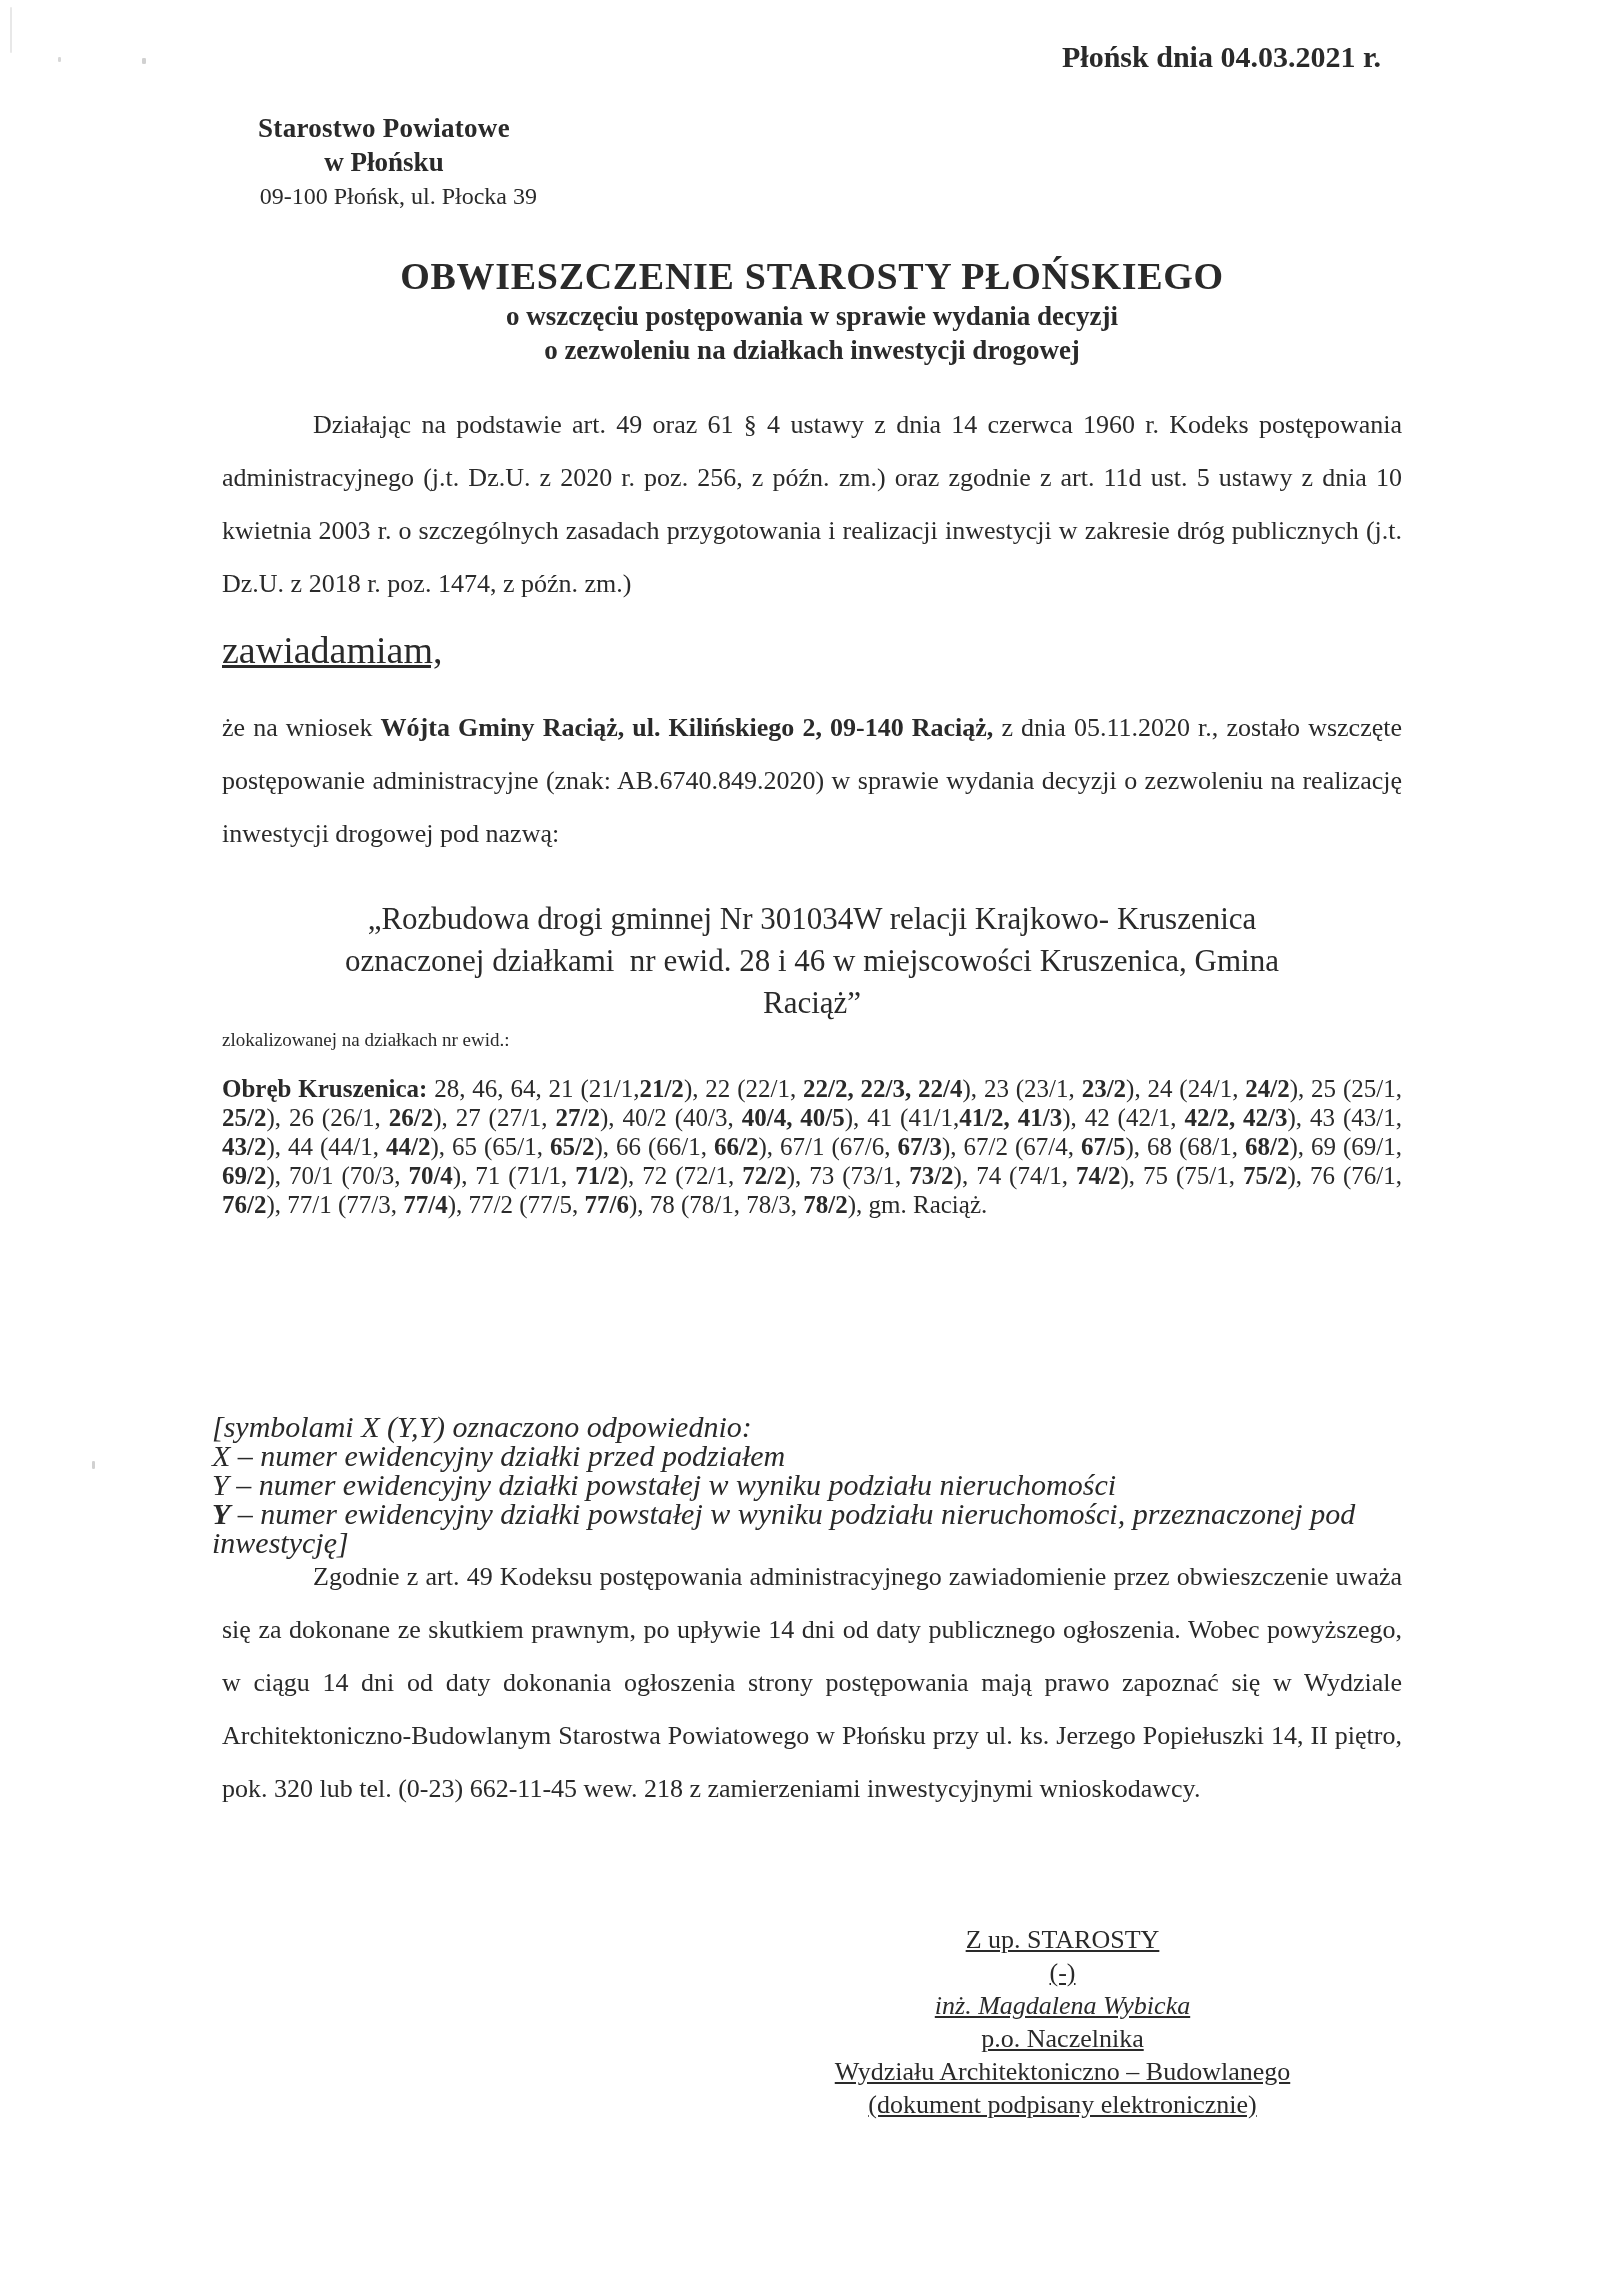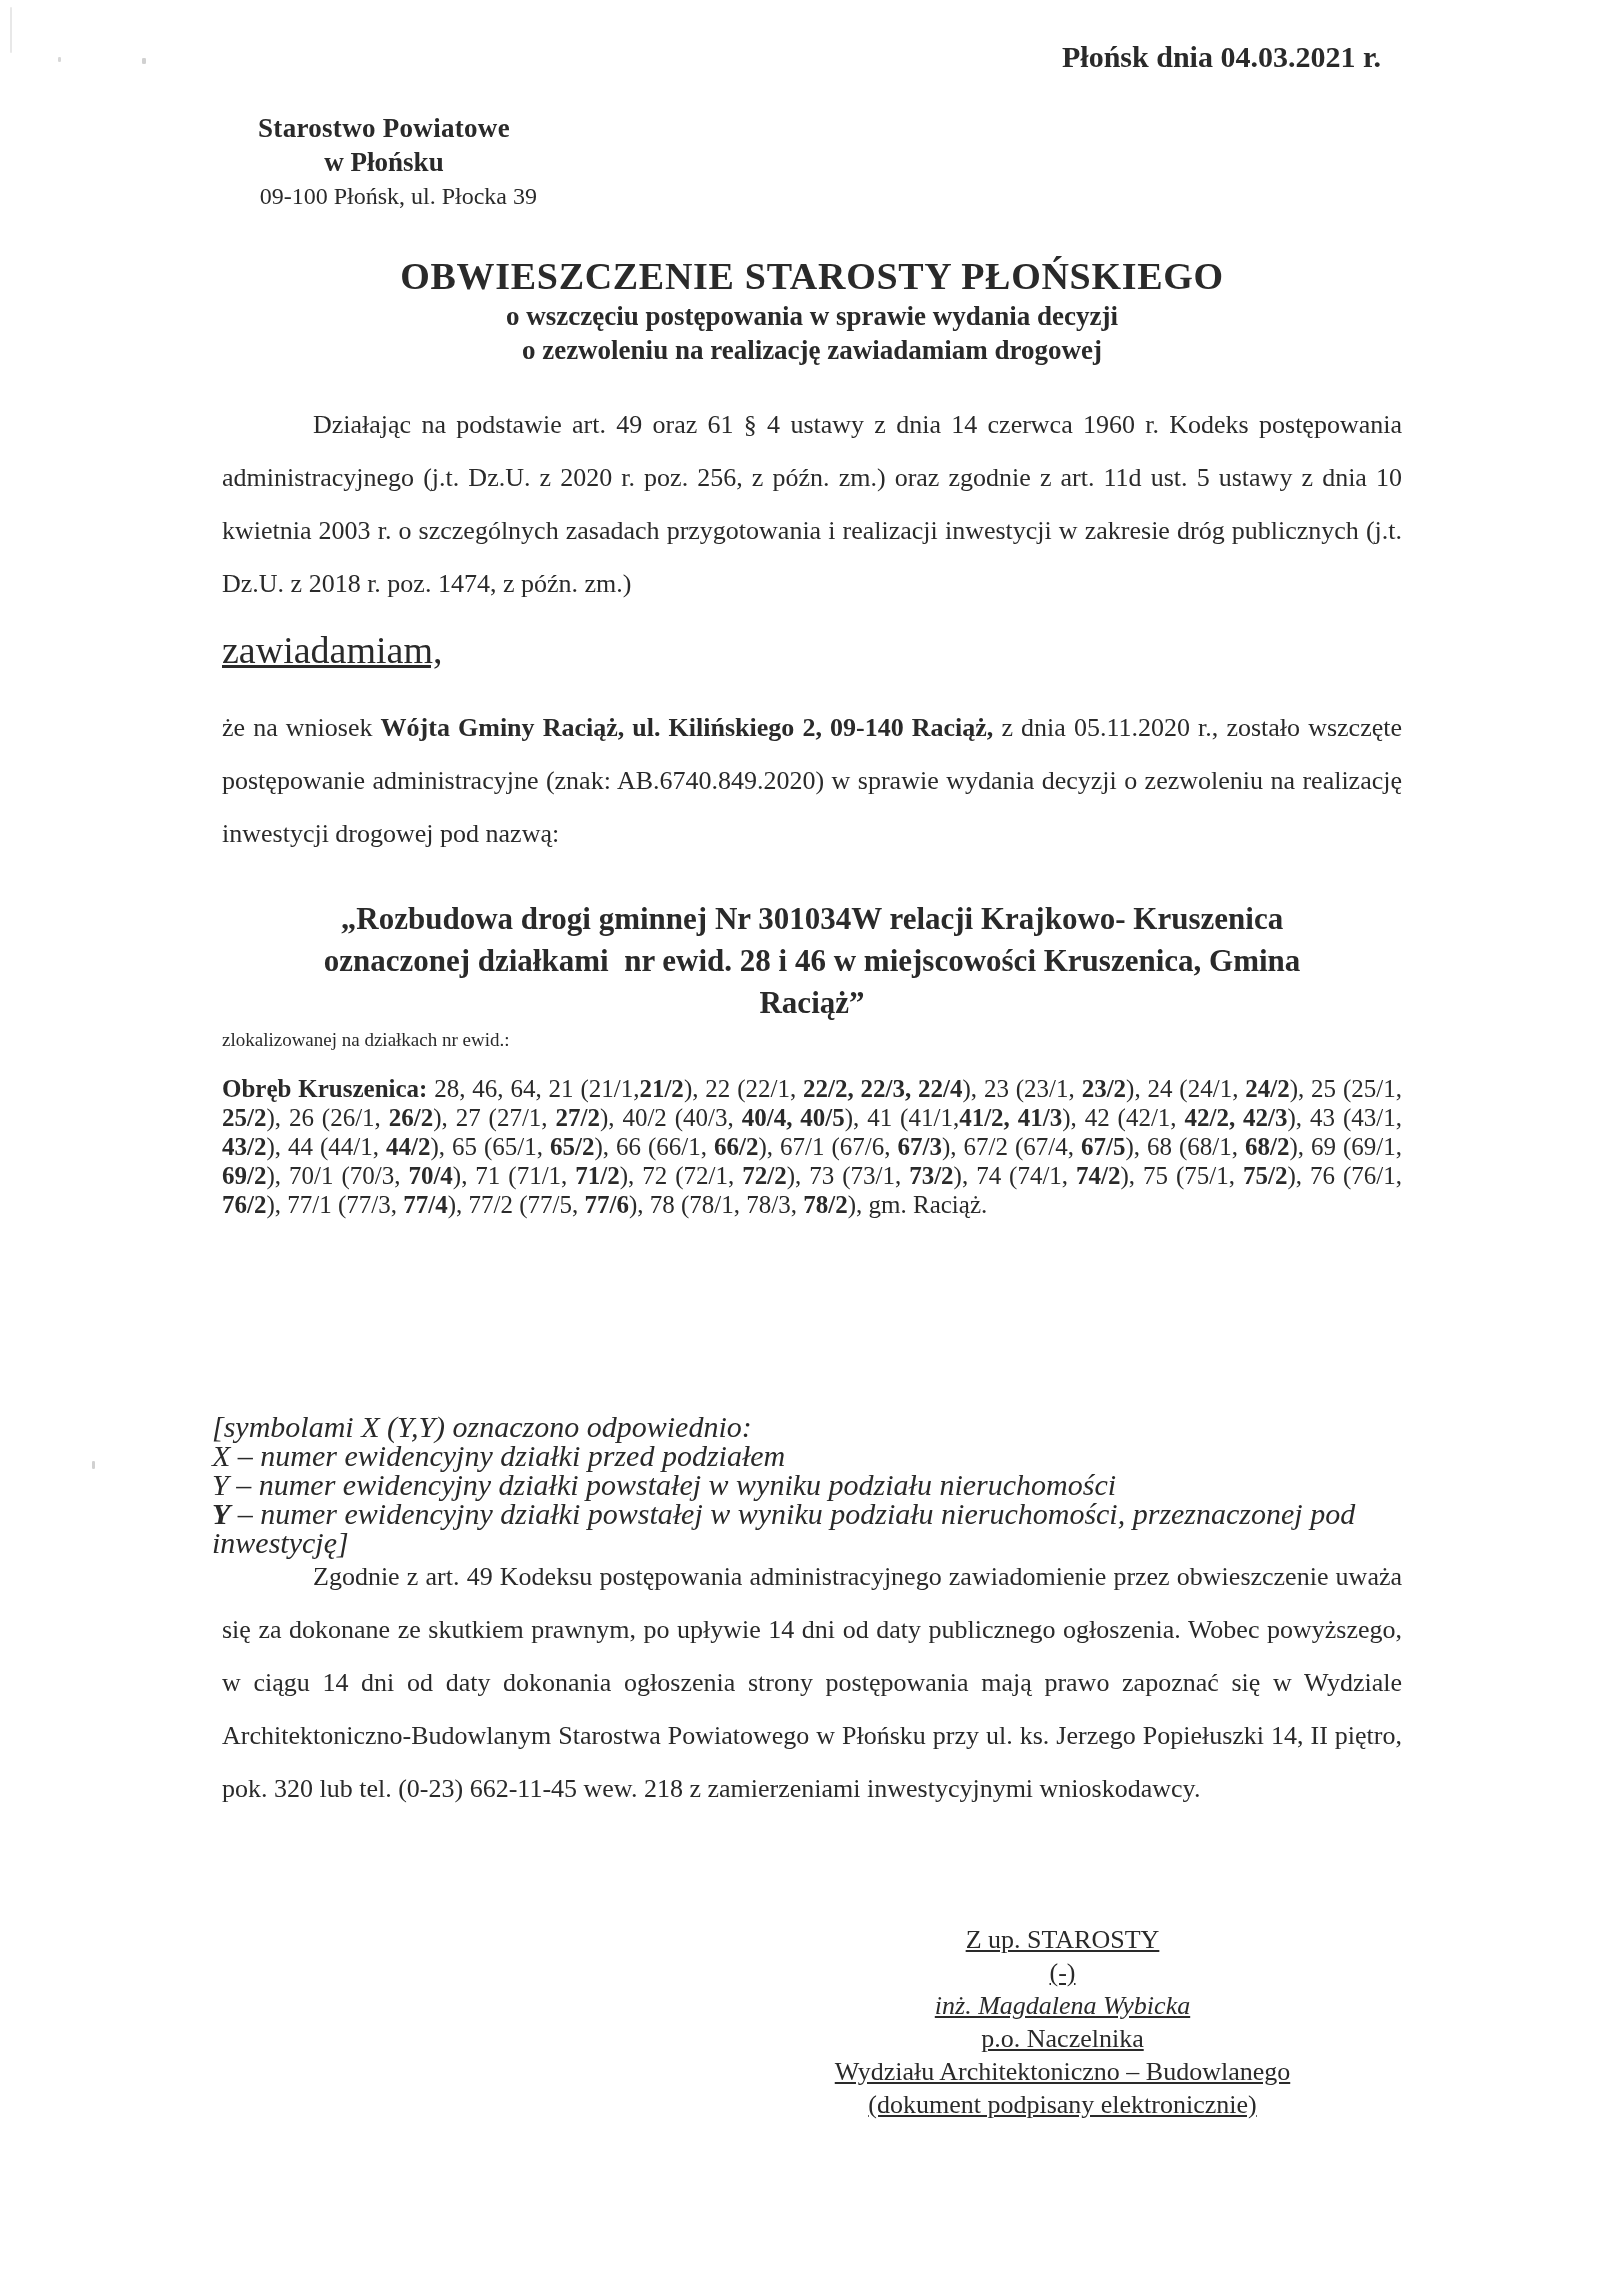--- a/index.html
+++ b/index.html
@@ -79,21 +79,21 @@
       font-size: 38px;
       line-height: 46px;
       text-decoration: underline;
     }
 
     .project {
       left: 222px; top: 898px;
       width: 1180px;
       text-align: center;
       font-size: 31px;
-      font-weight: bold;
+      font-weight: normal;
       line-height: 42px;
     }
     .located {
       left: 222px; top: 1023px;
       font-size: 19px;
       line-height: 33px;
     }
     .parcels {
       left: 222px; top: 1074px;
       width: 1180px;
@@ -144,21 +144,21 @@
     <span class="name">Starostwo Powiatowe</span>
     <span class="city">w Płońsku</span>
     <span class="addr">09-100 Płońsk, ul. Płocka 39</span>
   </div>
 
   <div class="abs date">Płońsk dnia 04.03.2021 r.</div>
 
   <div class="abs title-block">
     <span class="title-main">OBWIESZCZENIE STAROSTY PŁOŃSKIEGO</span>
     <span class="title-sub">o wszczęciu postępowania w sprawie wydania decyzji</span>
-    <span class="title-sub">o zezwoleniu na realizację zawiadamiam drogowej</span>
+    <span class="title-sub">o zezwoleniu na działkach inwestycji drogowej</span>
   </div>
 
   <div class="abs para" style="top:398px;">
     <span class="indent"></span><span>Działając na podstawie art. 49 oraz 61 § 4 ustawy z dnia 14 czerwca 1960 r. Kodeks postępowania administracyjnego (j.t. Dz.U. z 2020 r. poz. 256, z późn. zm.) oraz zgodnie z art. 11d ust. 5 ustawy z dnia 10 kwietnia 2003 r. o szczególnych zasadach przygotowania i realizacji inwestycji w zakresie dróg publicznych (j.t. Dz.U. z 2018 r. poz. 1474, z późn. zm.)</span>
   </div>
 
   <div class="abs notify">zawiadamiam,</div>
 
   <div class="abs para" style="top:701px;">
     <span>że na wniosek </span><b>Wójta Gminy Raciąż, ul. Kilińskiego 2, 09-140 Raciąż,</b><span> z dnia 05.11.2020 r., zostało wszczęte postępowanie administracyjne (znak: AB.6740.849.2020) w sprawie wydania decyzji o zezwoleniu na realizację inwestycji drogowej pod nazwą:</span>

